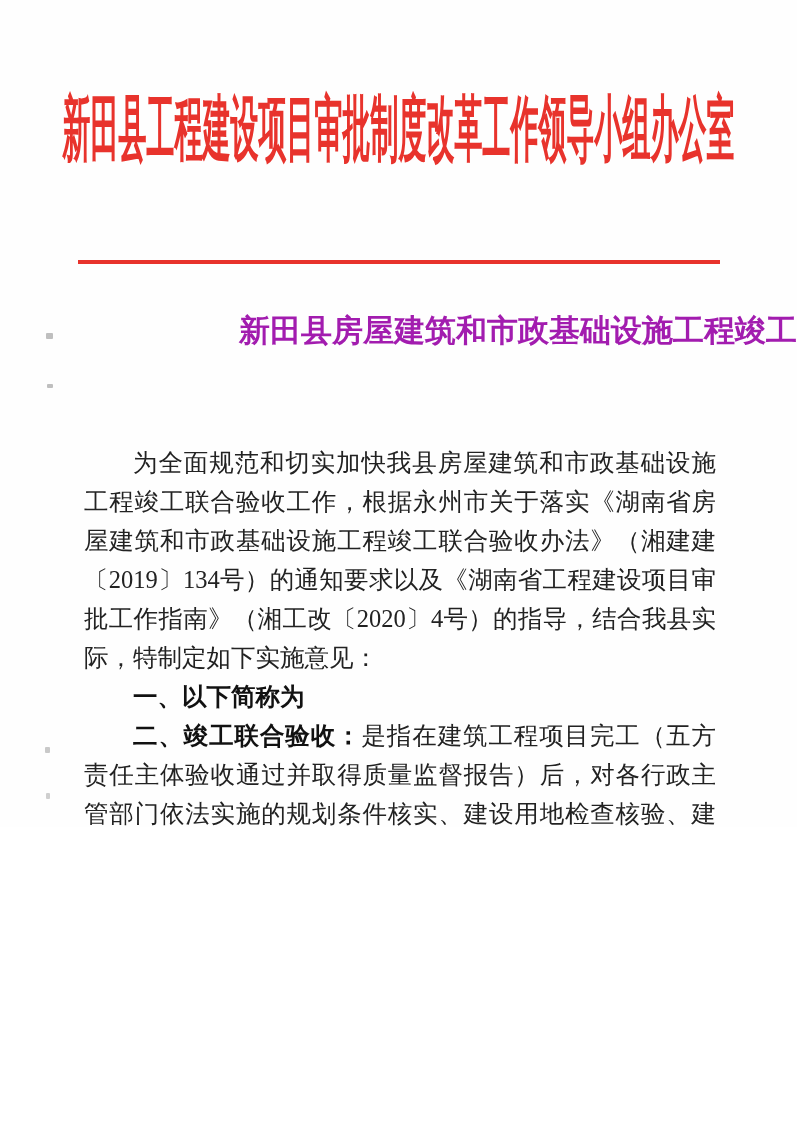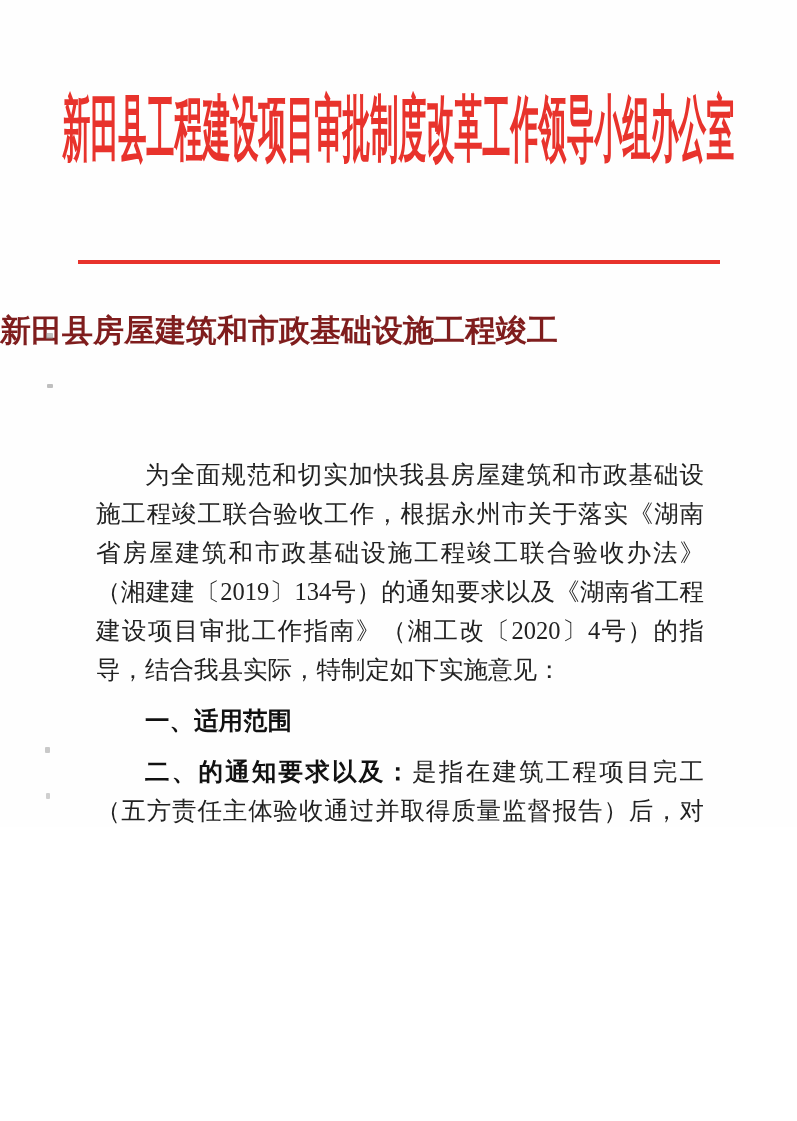--- a/index.html
+++ b/index.html
@@ -41,42 +41,42 @@
     height: 4px;
     background: #e8332c;
   }
 
   
   .doc-title {
     position: absolute;
     top: 306px;
     left: 0;
     right: 0;
-    text-align: left;
+    text-align: right;
     font-family: "Liberation Serif", serif;
     font-weight: 700;
     font-size: 31px;
     line-height: 49px;
-    color: #7f1d1d;
+    color: #a21caf;
   }
 
   
   .body-text {
     position: absolute;
     top: 443px;
     left: 84px;
     width: 632px;
     font-size: 24.5px;
     line-height: 39px;
     text-align: justify;
     text-justify: inter-ideograph;
     color: #222222;
   }
   .body-text p {
-    margin: 12px;
+    margin: 0;
     text-indent: 2em;
   }
   .bold-run {
     font-family: "Liberation Sans", sans-serif;
     font-weight: 700;
     color: #111111;
   }
 
   
   .page-number {
@@ -110,22 +110,22 @@
   <div class="letterhead">新田县工程建设项目审批制度改革工作领导小组办公室</div>
 
   <div class="red-line"></div>
 
   <div class="doc-title">
     <div>新田县房屋建筑和市政基础设施工程竣工</div>
   </div>
 
   <div class="body-text">
     <p><span>为全面规范和切实加快我县房屋建筑和市政基础设施工程竣工联合验收工作，根据永州市关于落实《湖南省房屋建筑和市政基础设施工程竣工联合验收办法》（湘建建〔2019〕134号）的通知要求以及《湖南省工程建设项目审批工作指南》（湘工改〔2020〕4号）的指导，结合我县实际，特制定如下实施意见：</span></p>
-    <p><span class="bold-run">一、适用范围</span></p>
-    <p><span class="bold-run">二、的通知要求以及：</span><span>是指在建筑工程项目完工（五方责任主体验收通过并取得质量监督报告）后，对各行政主管部门依法实施的规划条件核实、建设用地检查核验、建设工程消防验收或备案、人防工程竣工验收备案、特定工程和场所防雷装置竣工验收、涉及国家安全事项的建设项目验收、建设工程城建</span></p>
+    <p><span class="bold-run">一、以下简称为</span></p>
+    <p><span class="bold-run">二、竣工联合验收：</span><span>是指在建筑工程项目完工（五方责任主体验收通过并取得质量监督报告）后，对各行政主管部门依法实施的规划条件核实、建设用地检查核验、建设工程消防验收或备案、人防工程竣工验收备案、特定工程和场所防雷装置竣工验收、涉及国家安全事项的建设项目验收、建设工程城建</span></p>
   </div>
 
   <div class="page-number">1</div>
 
   <div class="speck speck-1"></div>
   <div class="speck speck-2"></div>
   <div class="speck speck-3"></div>
   <div class="speck speck-4"></div>
 
 </div>

